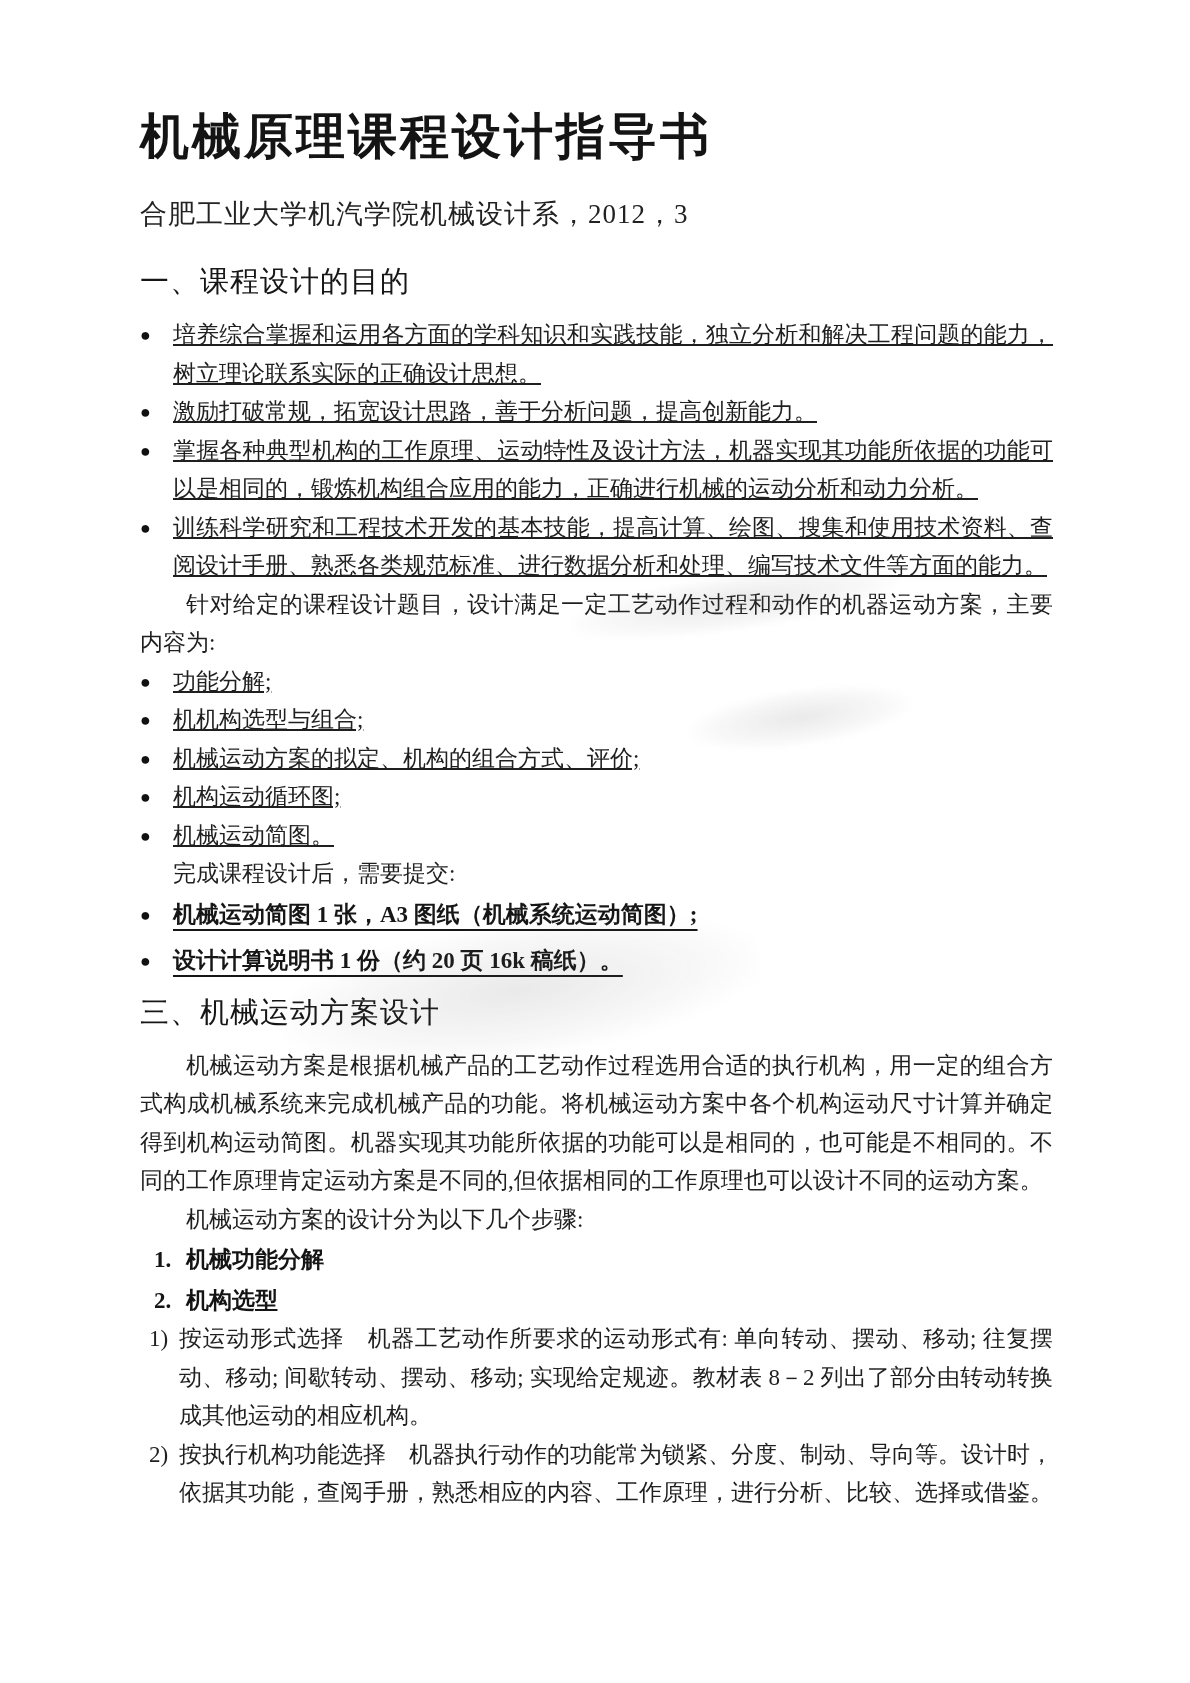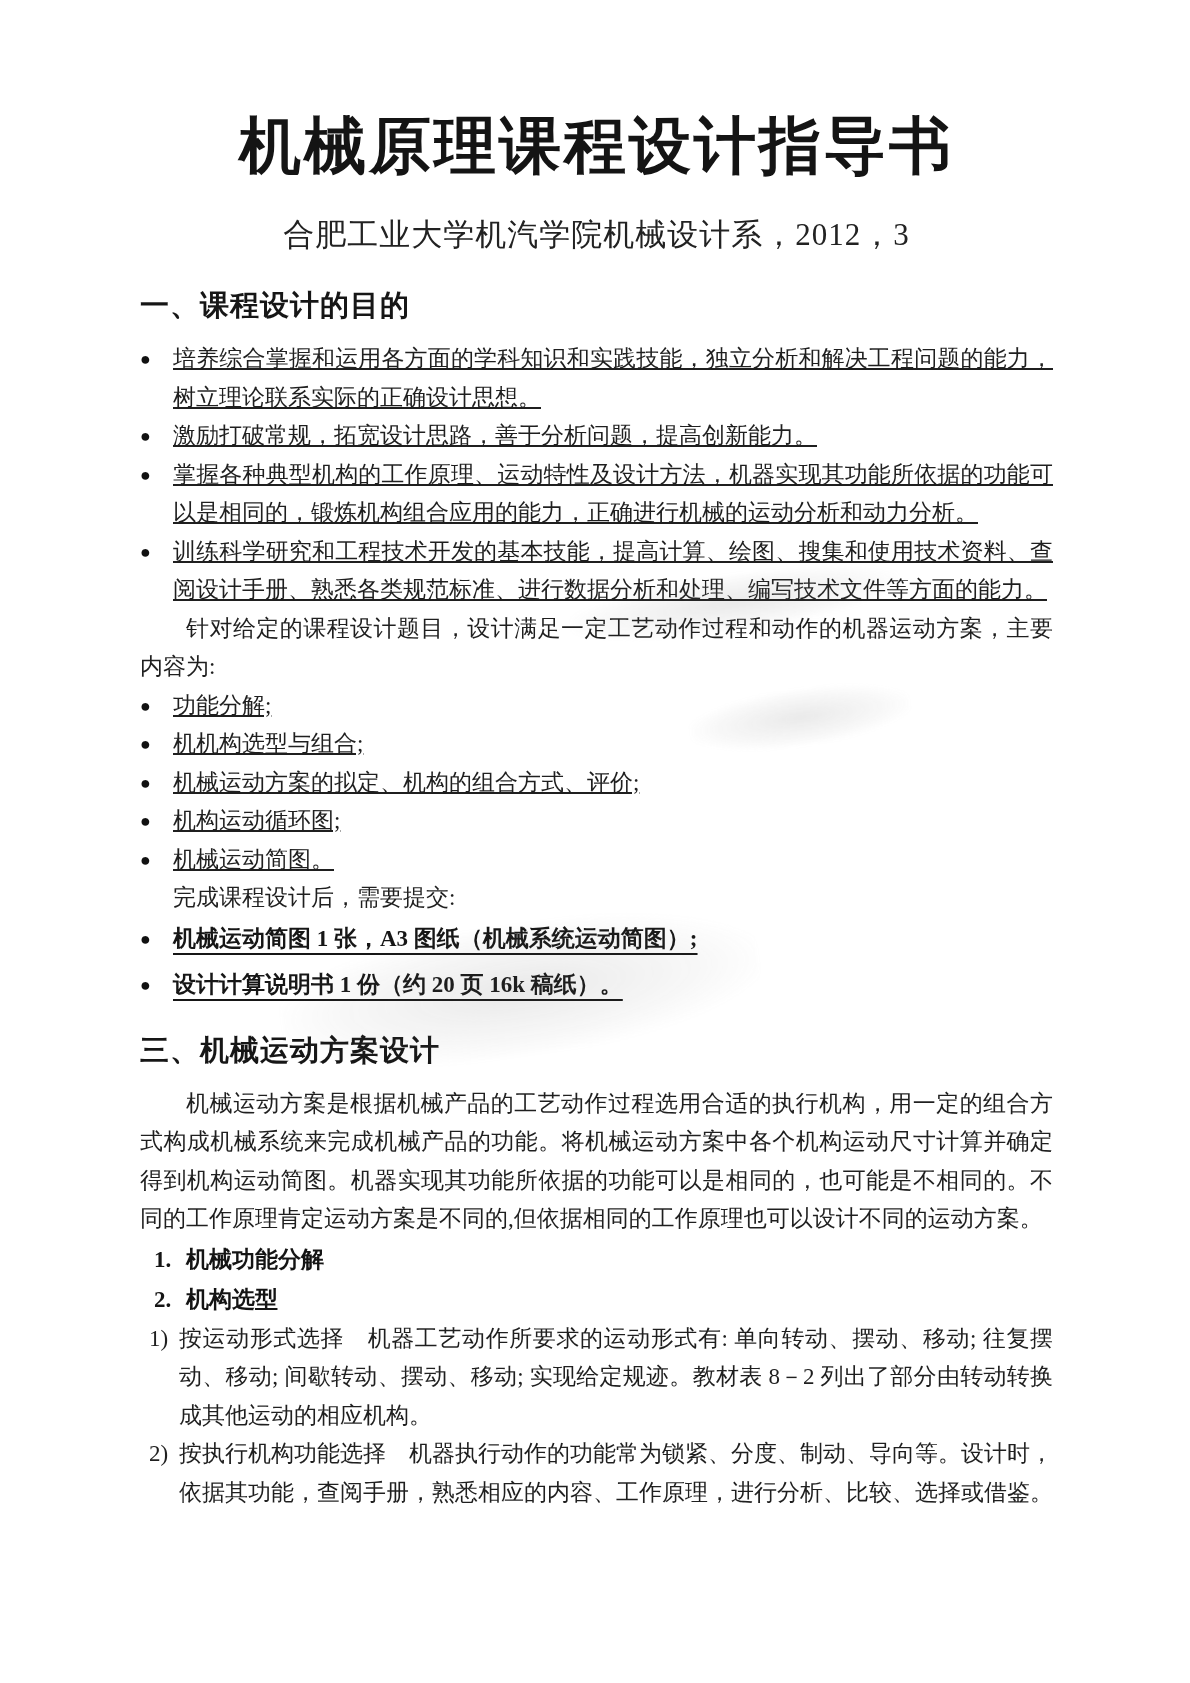--- a/index.html
+++ b/index.html
@@ -7,40 +7,39 @@
     position:relative;
     width:1190px;height:1683px;
     background:#ffffff;
     box-sizing:border-box;
     padding:104px 137px 0 140px;
     font-family:"Liberation Serif", serif;
     color:#1f1f1f;
     overflow:hidden;
   }
   .doc-title{
-    text-align:center;
-    font-size:62px;
+    font-size:49px;
     font-weight:700;
     letter-spacing:3px;
     color:#141414;
     margin:0 0 26px 0;
   }
   .doc-subtitle{
-    text-align:center;
-    font-size:31px;
+    text-align:left;
+    font-size:27px;
     letter-spacing:1px;
     color:#222;
     margin:17px 0 30px 0;
   }
   .h2{
     font-size:29px;
-    font-weight:700;
+    font-weight:400;
     color:#161616;
     letter-spacing:1px;
-    margin:26px 0 14px 0;
+    margin:12px 0 14px 0;
   }
   .body-text{font-size:23px;line-height:38.5px;}
   .para{
     margin:0;
     text-indent:2em;
     text-align:justify;
   }
   .para.no-indent{text-indent:0;}
   ul.blist{list-style:none;margin:0;padding:0;}
   ul.blist li{
@@ -151,20 +150,21 @@
       <span class="b-text">机械运动简图 1 张，A3 图纸（机械系统运动简图）;</span>
     </li>
     <li class="deliverable">
       <span class="b-mark">●</span>
       <span class="b-text">设计计算说明书 1 份（约 20 页 16k 稿纸）。</span>
     </li>
   </ul>
 
   <h2 class="h2">三、机械运动方案设计</h2>
   <p class="para body-text">机械运动方案是根据机械产品的工艺动作过程选用合适的执行机构，用一定的组合方式构成机械系统来完成机械产品的功能。将机械运动方案中各个机构运动尺寸计算并确定得到机构运动简图。机器实现其功能所依据的功能可以是相同的，也可能是不相同的。不同的工作原理肯定运动方案是不同的,但依据相同的工作原理也可以设计不同的运动方案。</p>
+  <p class="para body-text">机械运动方案的设计分为以下几个步骤:</p>
 
   <div class="step body-text">
     <div class="step-head">
       <span class="step-num">1.</span>
       <span class="step-title">机械功能分解</span>
     </div>
   </div>
 
   <div class="step body-text">
     <div class="step-head">

